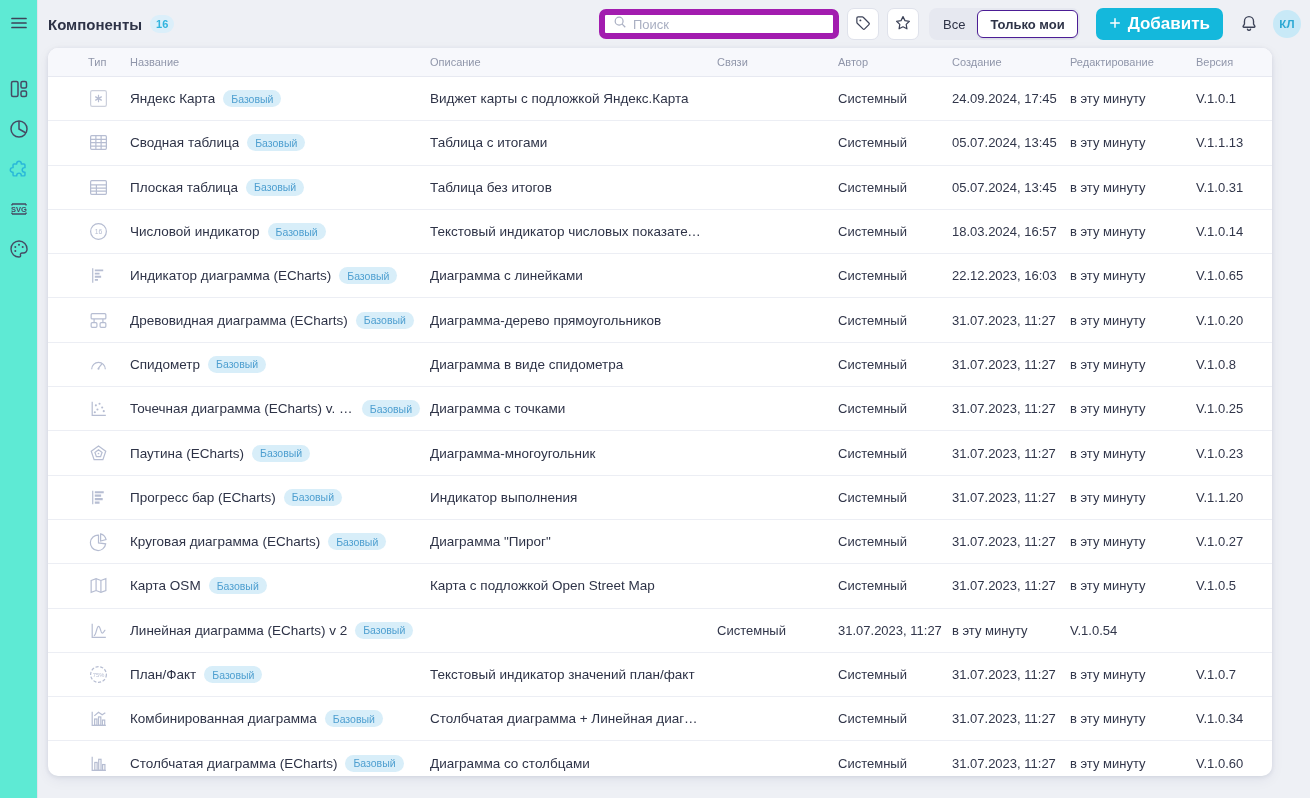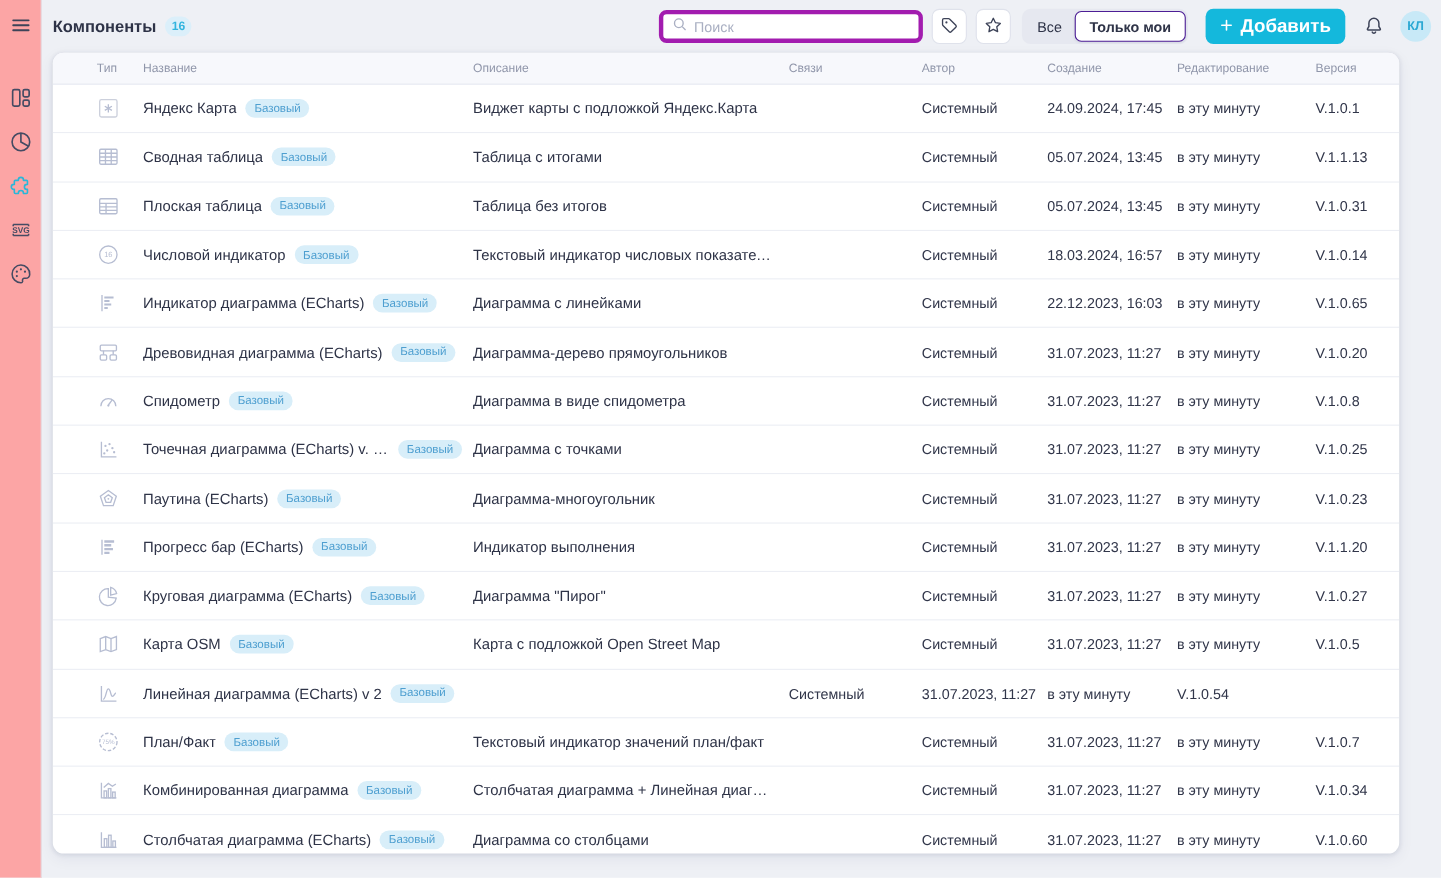--- a/index.html
+++ b/index.html
@@ -19,21 +19,21 @@
   html,body{width:1310px;height:798px;overflow:hidden;}
   body{
     background:var(--page-bg);
     font-family:"Liberation Sans", sans-serif;
     color:var(--text-main);
     position:relative;
   }
   
   .sidebar{
     position:absolute;left:0;top:0;width:38px;height:798px;
-    background:#fca5a5;border-right:1px solid #e3e5ed;
+    background:#5eead4;border-right:1px solid #e3e5ed;
     display:flex;flex-direction:column;align-items:center;z-index:5;
   }
   .burger{
     background:none;border:none;cursor:pointer;margin-top:12px;
     width:24px;height:24px;display:flex;align-items:center;justify-content:center;
   }
   .side-nav{display:flex;flex-direction:column;align-items:center;margin-top:44px;gap:18px;}
   .side-item{
     width:24px;height:22px;display:flex;align-items:center;justify-content:center;cursor:pointer;
   }
@@ -46,21 +46,21 @@
   }
   .title-wrap{display:flex;align-items:center;gap:8px;}
   .page-title{font-size:15px;font-weight:700;color:var(--text-main);}
   .count-badge{
     min-width:22px;height:18px;padding:0 6px;border-radius:10px;
     background:#dbeffa;color:#31b4de;font-size:11px;font-weight:700;
     display:inline-flex;align-items:center;justify-content:center;
   }
   .top-actions{margin-left:auto;display:flex;align-items:center;}
   .search{
-    width:240px;height:30px;background:#fff;border:4px solid #a21caf;border-radius:7px;
+    width:240px;height:30px;background:#fff;border:6px solid #a21caf;border-radius:7px;
     display:flex;align-items:center;padding:0 8px;gap:6px;
   }
   .search svg{width:14px;height:14px;flex:0 0 auto;}
   .search input{
     border:none;outline:none;flex:1;font-size:13px;color:var(--text-main);
     font-family:"Liberation Sans", sans-serif;background:transparent;
   }
   .search input::placeholder{color:#a9afc2;}
   .icon-btn{
     width:32px;height:32px;background:#fff;border:1px solid #dfe2eb;border-radius:7px;

